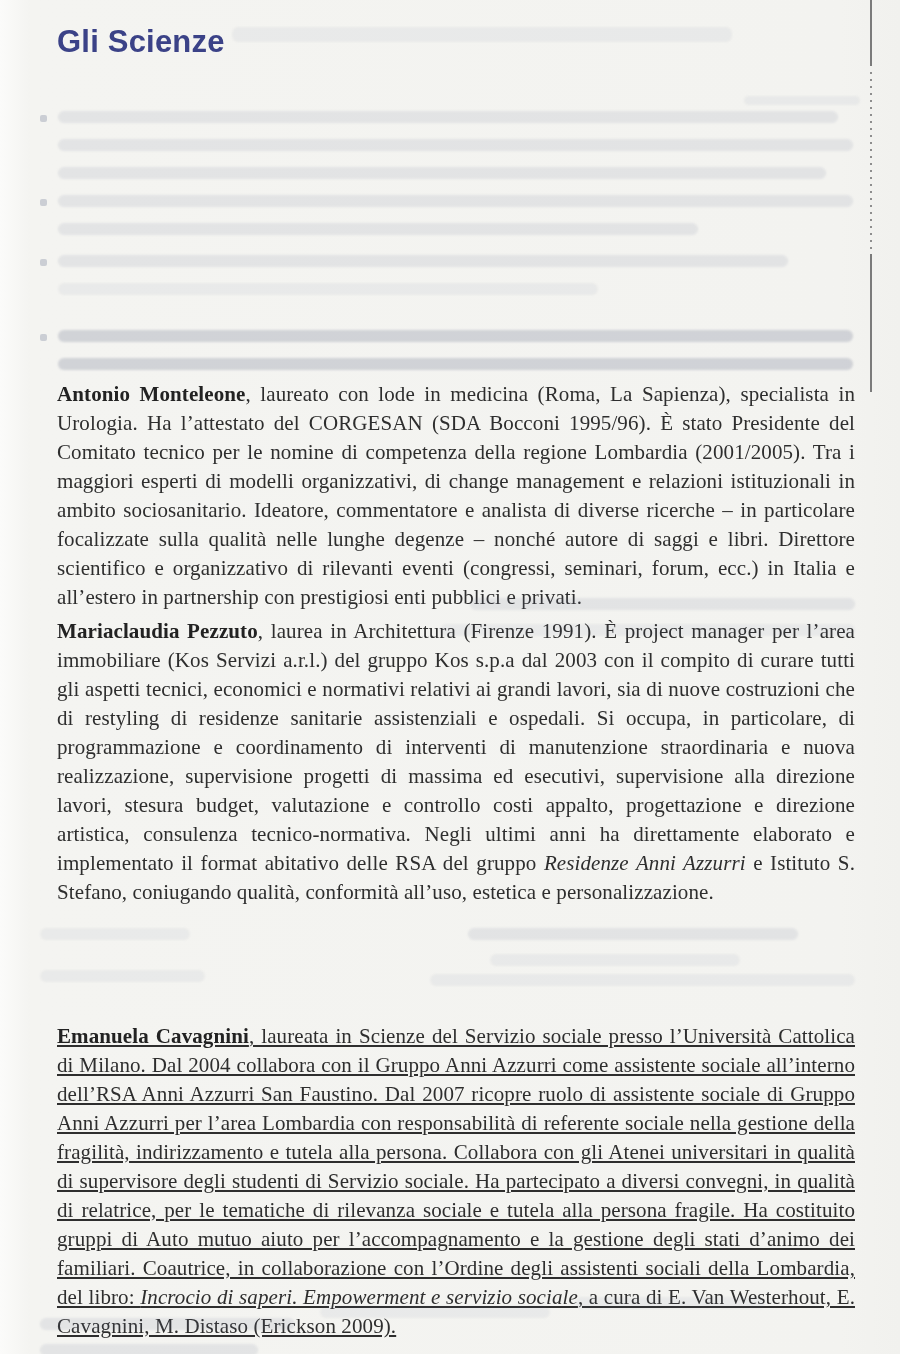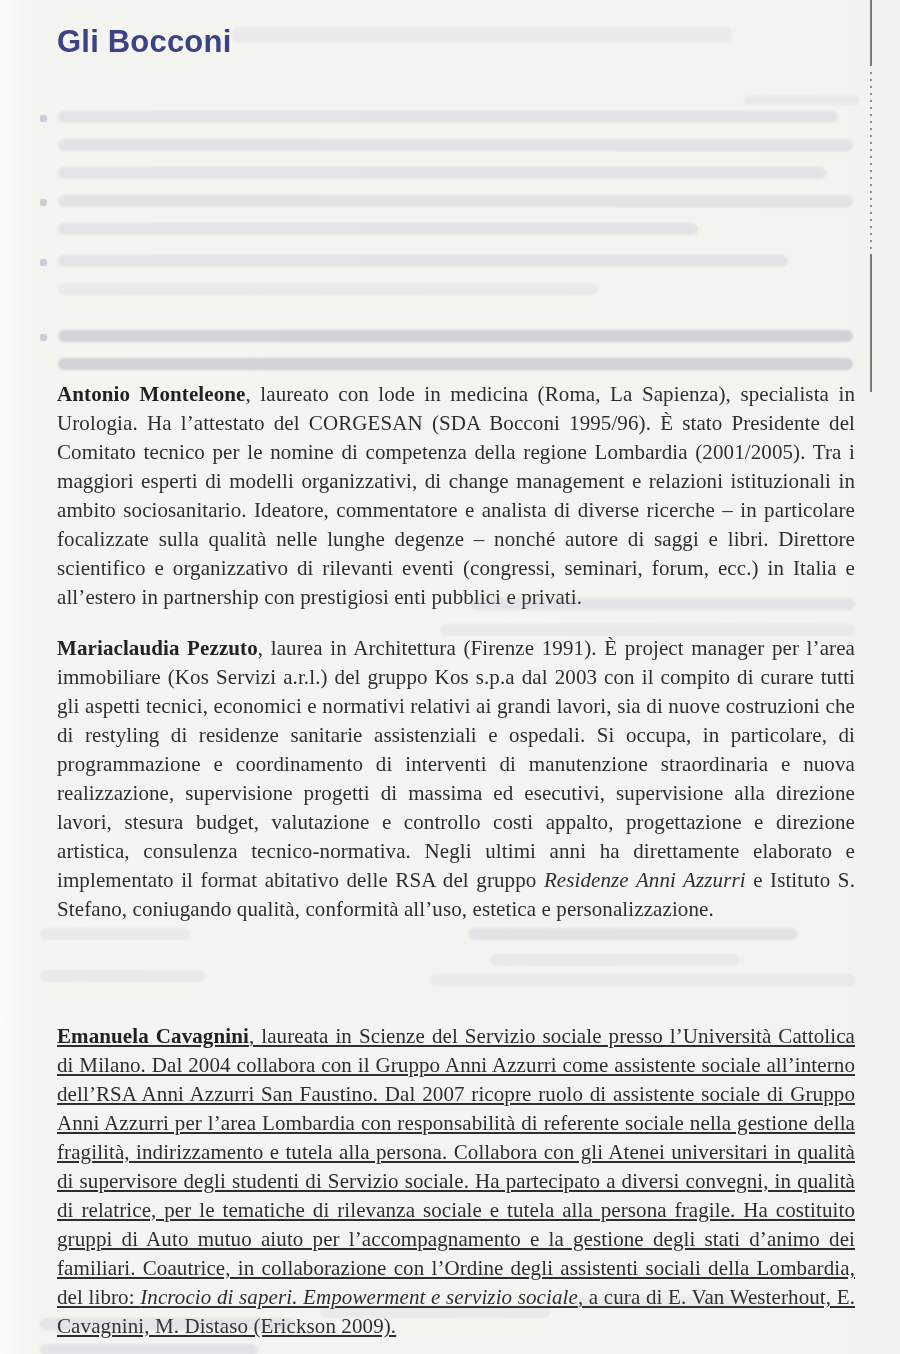--- a/index.html
+++ b/index.html
@@ -25,21 +25,21 @@
   .bio{
     position:absolute;left:57px;width:798px;margin:0;
     font-size:21px;line-height:29px;
     text-align:justify;
     color:#2e2e2e;
     letter-spacing:.1px;
   }
   .bio span.bold{font-weight:bold;color:#222;}
   .bio span.italic{font-style:italic;}
   .bio-0{top:380px;}
-  .bio-1{top:634px;}
+  .bio-1{top:617px;}
   .bio-2{top:1022px;text-decoration:underline;}
   
   .ghost{
     position:absolute;height:12px;border-radius:6px;
     background:rgba(105,115,145,0.12);
     filter:blur(1.1px);
   }
   .ghost.dark{background:rgba(70,80,115,0.20);}
   .ghost.faint{background:rgba(105,115,145,0.07);}
   .gbullet{
@@ -50,21 +50,21 @@
   .edge-line{position:absolute;left:870px;width:2px;background:#7b7b7b;}
   .edge-line.dotted{
     width:2px;background:repeating-linear-gradient(to bottom,#8e8e8e 0 2px,transparent 2px 7px);
   }
 </style>
 </head>
 <body>
 
 <div class="page">
 
-  <h1 class="page-title">Gli Bocconi</h1>
+  <h1 class="page-title">Gli Scienze</h1>
 
   <div class="ghost faint" style="left:232px;top:27px;width:500px;height:15px;"></div>
   <div class="ghost faint" style="left:744px;top:96px;width:116px;height:9px;"></div>
 
   <div class="gbullet" style="left:40px;top:115px;"></div>
   <div class="ghost" style="left:58px;top:111px;width:780px;"></div>
   <div class="ghost" style="left:58px;top:139px;width:795px;"></div>
   <div class="ghost" style="left:58px;top:167px;width:768px;"></div>
   <div class="gbullet" style="left:40px;top:199px;"></div>
   <div class="ghost" style="left:58px;top:195px;width:795px;"></div>

